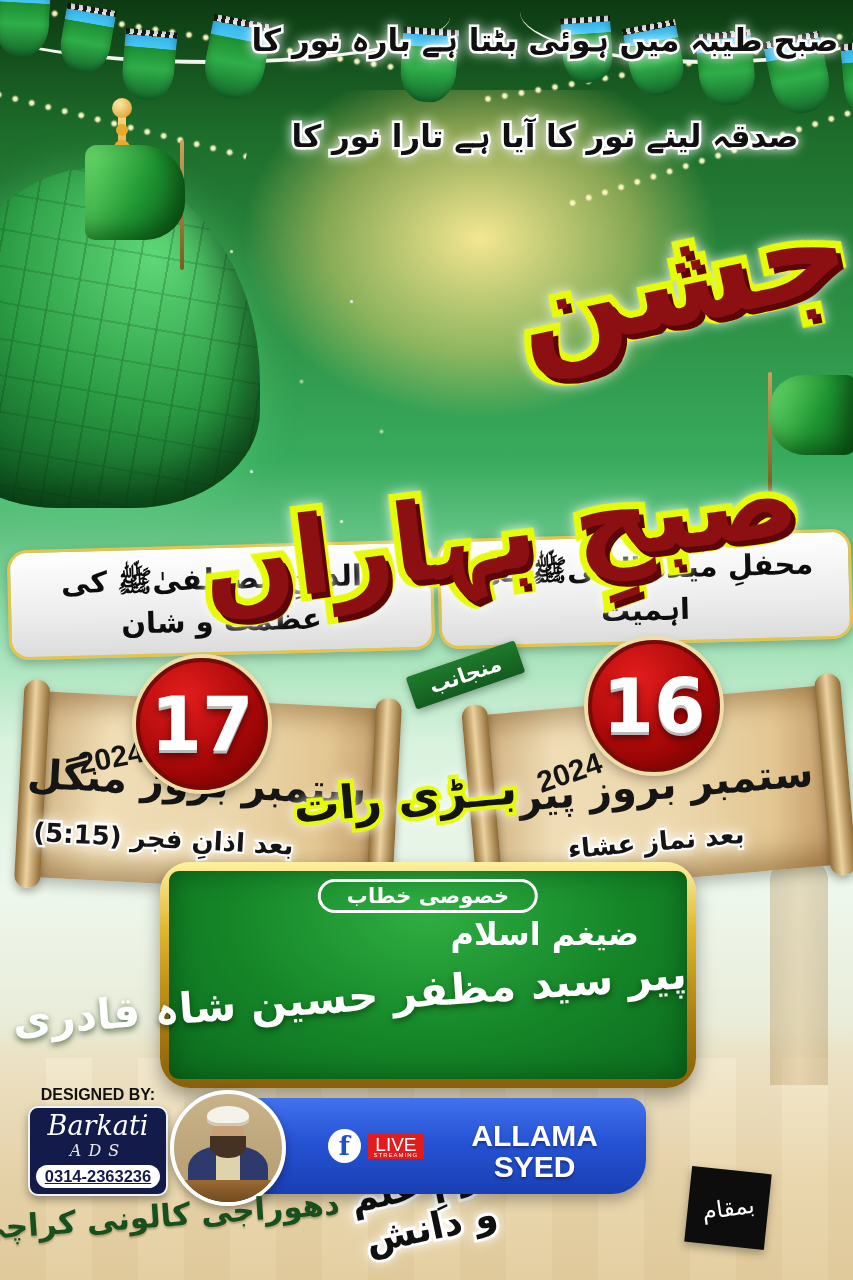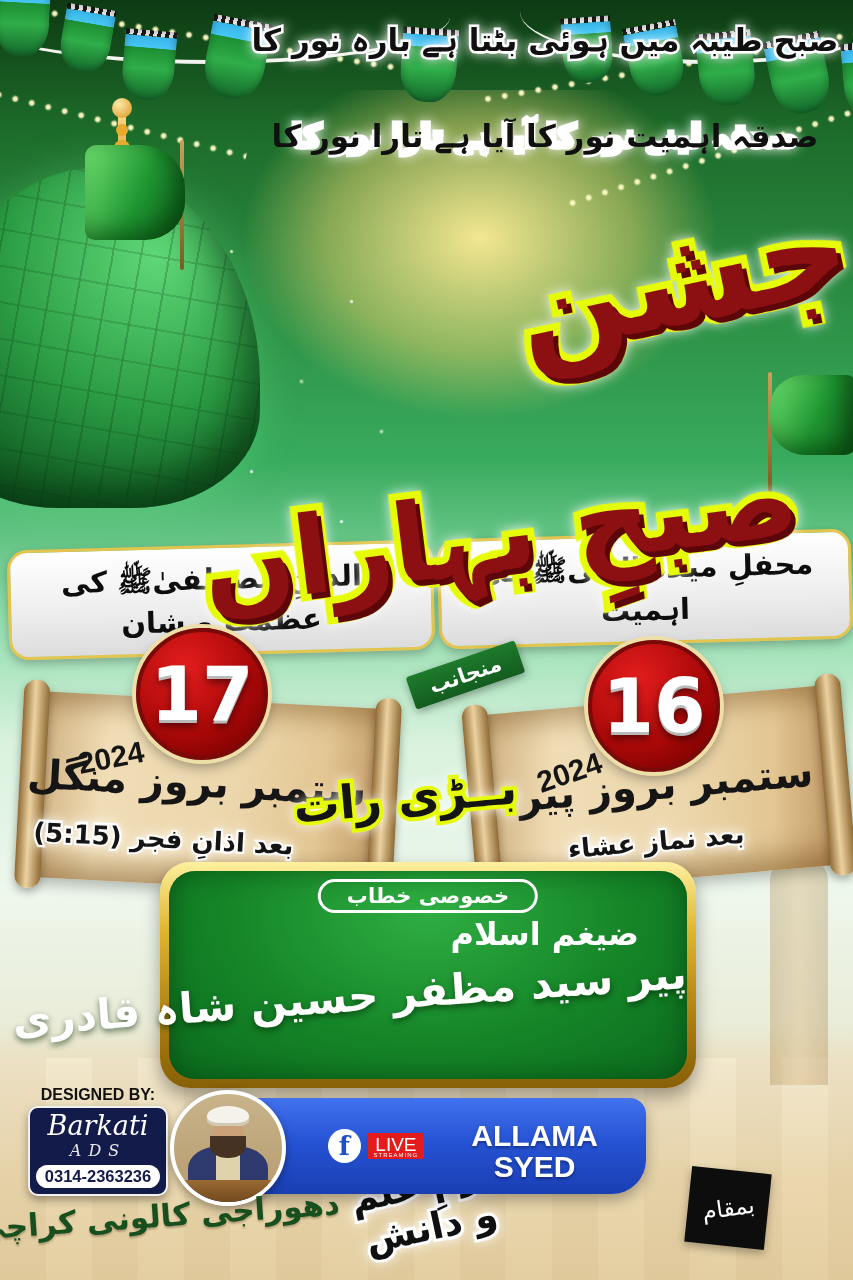--- a/index.html
+++ b/index.html
@@ -79,55 +79,55 @@
   .scroll::before{left:-9px;} .scroll::after{right:-9px;}
   .scroll-16{left:478px;top:700px;width:362px;height:180px;transform:rotate(-5deg);}
   .scroll-17{left:28px;top:700px;width:360px;height:186px;transform:rotate(3deg);}
   .day-circle{width:124px;height:124px;border-radius:50%;
     background:radial-gradient(circle at 36% 28%,#e41d1d,#a80808 58%,#6e0000 95%);
     border:4px solid #7a0a0a;box-shadow:0 0 0 4px #eedfa8,0 6px 14px rgba(0,0,0,.4);
     display:flex;align-items:center;justify-content:center;z-index:5;}
   .day-circle span{color:#fff;font-size:74px;font-weight:bold;line-height:1;
     text-shadow:0 3px 0 #b9b9b9,0 6px 8px rgba(0,0,0,.55);}
   .dc16{left:588px;top:640px;}
-  .dc17{left:136px;top:628px;text-align:right;}
+  .dc17{left:136px;top:658px;text-align:right;}
   .scroll-year{position:absolute;font-weight:bold;color:#151515;font-size:30px;transform:rotate(-14deg);font-family:"Liberation Sans",sans-serif;}
   .scroll-month{position:absolute;color:#151515;font-weight:bold;font-size:40px;direction:rtl;white-space:nowrap;}
   .scroll-time{position:absolute;color:#151515;font-weight:bold;font-size:26px;direction:rtl;white-space:nowrap;--oc:#fff;--ow:4px;}
   
   .org-label{left:408px;top:658px;background:linear-gradient(180deg,#1e7a2c,#135c1f);color:#fff;font-weight:bold;
     font-size:21px;padding:5px 20px;transform:rotate(-19deg);border-radius:3px;direction:rtl;box-shadow:0 3px 8px rgba(0,0,0,.35);z-index:4;}
   .org-name{left:352px;top:700px;width:150px;color:#101010;font-weight:bold;font-size:37px;line-height:1.15;
     transform:rotate(-12deg);direction:rtl;text-align:center;--oc:#fff;--ow:6px;z-index:4;}
   
   .panel-outer{left:160px;top:862px;width:536px;height:226px;border-radius:30px;
     background:linear-gradient(180deg,#fdf0a0,#e0b62e 30%,#ac7d10 70%,#876008);
     box-shadow:0 8px 18px rgba(0,0,0,.35);padding:9px;box-sizing:border-box;}
-  .panel-inner{width:100%;height:100%;border-radius:26px;position:relative;
+  .panel-inner{width:100%;height:100%;border-radius:10px;position:relative;
     background:radial-gradient(ellipse at 50% 20%,#2fae42,#158528 55%,#0c6a1e 100%);
     box-shadow:inset 0 0 26px rgba(0,60,10,.6);}
   .special-pill{position:absolute;top:8px;left:50%;transform:translateX(-50%);
     border:3px solid #fff;border-radius:22px;padding:2px 26px;color:#fff;font-weight:bold;font-size:21px;direction:rtl;white-space:nowrap;}
   .speaker-title{position:absolute;top:44px;right:48px;color:#fff;font-weight:bold;font-size:32px;direction:rtl;}
   .speaker-name{position:absolute;top:96px;left:0;width:100%;text-align:center;color:#fff;font-weight:bold;
     font-size:42px;transform:rotate(-4deg);direction:rtl;white-space:nowrap;text-shadow:0 3px 6px rgba(0,40,0,.6);}
   
   .bottom-bg{left:0;top:1058px;width:853px;height:222px;
     background:linear-gradient(180deg,#f2e8ce,#ead7ae 55%,#e4cfa2);}
   .bottom-bg::after{content:"";position:absolute;inset:0;opacity:.5;
     background:repeating-linear-gradient(90deg,rgba(150,115,60,.12) 0 46px,transparent 46px 92px);}
   .minaret{left:770px;top:860px;width:58px;height:225px;border-radius:20px 20px 0 0;
     background:linear-gradient(90deg,rgba(170,135,80,.35),rgba(220,195,150,.55),rgba(170,135,80,.35));}
   .designer{left:28px;top:1072px;width:140px;text-align:center;z-index:6;}
   .designer-label{font-family:"Liberation Sans",sans-serif;font-weight:bold;font-size:16px;color:#111;margin-top:14px;}
   .designer-box{margin-top:2px;background:#131b4a;border:2px solid #f2f2f2;border-radius:10px;padding:4px 6px 6px;box-shadow:0 4px 8px rgba(0,0,0,.35);}
   .designer-brand{font-family:"DejaVu Serif",serif;font-style:italic;color:#fff;font-size:27px;line-height:1.05;}
   .designer-sub{font-family:"DejaVu Serif",serif;font-style:italic;color:#e8e8e8;font-size:16px;letter-spacing:7px;margin-top:1px;}
   .designer-phone{margin-top:5px;background:#fff;border-radius:12px;color:#131b4a;font-family:"Liberation Sans",sans-serif;
-    font-weight:bold;font-size:16.5px;padding:2px 0;}
+    font-weight:bold;font-size:16.5px;padding:2px 0;text-decoration:underline;}
   .live-bar{left:228px;top:1098px;width:418px;height:96px;border-radius:34px 16px 34px 16px;
     background:linear-gradient(180deg,#4272ee,#2653d4 45%,#1a3fb4);box-shadow:0 6px 14px rgba(0,0,0,.3);z-index:5;}
   .live-row{position:absolute;left:100px;top:0;width:310px;height:100%;display:flex;align-items:center;justify-content:center;flex-direction:column;}
   .live-line1{display:flex;align-items:center;gap:7px;}
   .fb-circle{width:34px;height:34px;border-radius:50%;background:#fff;display:flex;align-items:center;justify-content:center;
     color:#1d51c8;font-family:"DejaVu Serif",serif;font-weight:bold;font-size:26px;line-height:1;}
   .live-badge{background:#e31b1b;color:#fff;font-family:"Liberation Sans",sans-serif;font-weight:normal;
     font-size:19px;line-height:.9;padding:3px 6px 1px;text-align:center;}
   .live-badge small{display:block;font-size:6px;letter-spacing:1px;}
   .live-name{color:#fff;font-family:"Liberation Sans",sans-serif;font-weight:bold;text-align:center;line-height:1.02;
@@ -181,21 +181,21 @@
   </div>
 
   <div class="abs dome"></div>
   <div class="abs finial"></div>
   <div class="abs gflag-pole" style="left:180px;top:140px;height:130px;"></div>
   <div class="abs gflag" style="left:85px;top:145px;width:100px;height:95px;"></div>
   <div class="abs gflag-pole" style="left:768px;top:372px;height:120px;"></div>
   <div class="abs gflag" style="left:770px;top:375px;width:85px;height:80px;border-radius:40% 10% 12% 42%;"></div>
 
   <div class="abs couplet outlined" style="z-index:3;" data-text="صبح طیبہ میں ہوئی بٹتا ہے بارہ نور کا">صبح طیبہ میں ہوئی بٹتا ہے بارہ نور کا</div>
-  <div class="abs couplet outlined" style="top:64px;z-index:3;" data-text="صدقہ لینے نور کا آیا ہے تارا نور کا">صدقہ اہمیت نور کا آیا ہے تارا نور کا</div>
+  <div class="abs couplet outlined" style="top:64px;z-index:3;" data-text="صدقہ لینے نور کا آیا ہے تارا نور کا">صدقہ لینے نور کا آیا ہے تارا نور کا</div>
 
   <div class="abs title-1 outlined" style="z-index:3;" data-text="جشن">جشن</div>
   <div class="abs title-2 outlined" style="z-index:3;" data-text="صبحِ بہاراں">صبحِ بہاراں</div>
   <div class="abs subtitle outlined" style="z-index:3;" data-text="بــڑی رات">بــڑی رات</div>
 
   <div class="abs sess-head sh1 outlined" style="z-index:3;" data-text="پہلی نشست">پہلی نشست</div>
   <div class="abs sess-box sb1" style="z-index:2;">
     <span>محفلِ میلاد النبیﷺ کی اہمیت</span>
   </div>
   <div class="abs sess-head sh2 outlined" style="z-index:3;" data-text="دوسری نشست">دوسری نشست</div>

